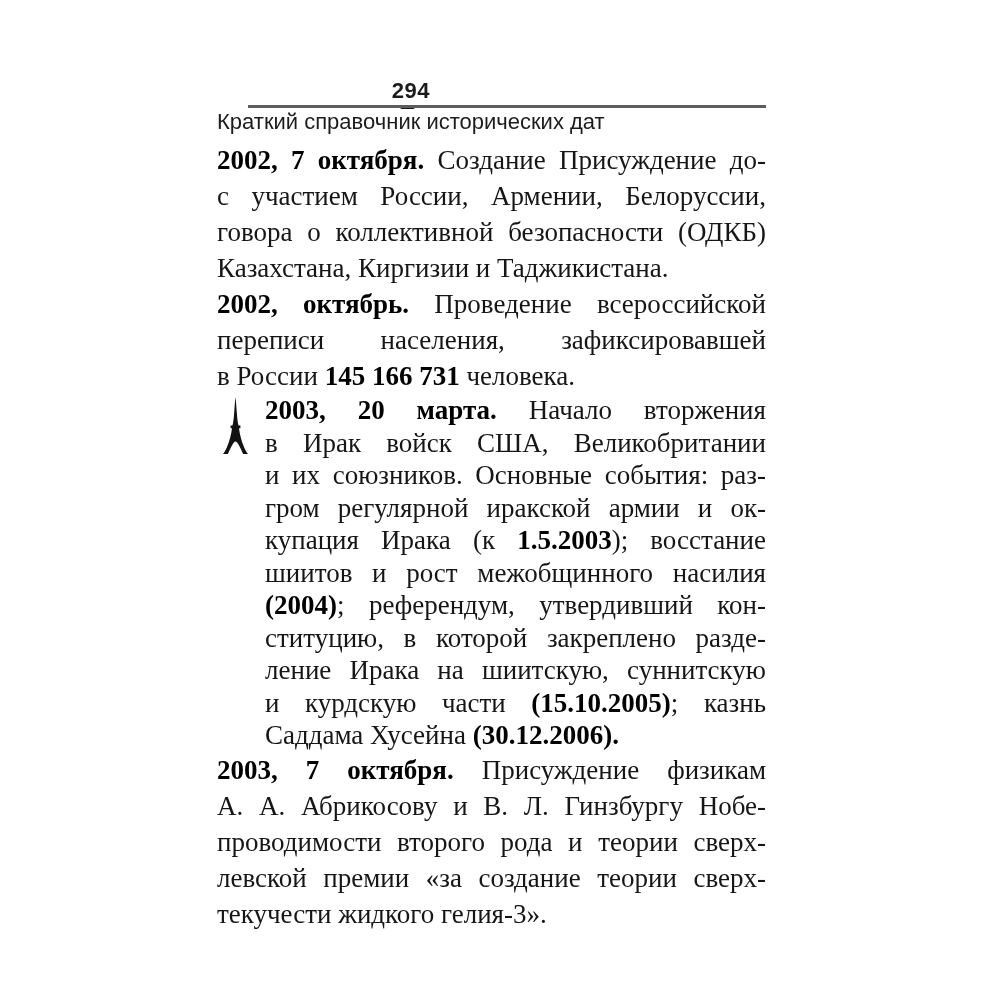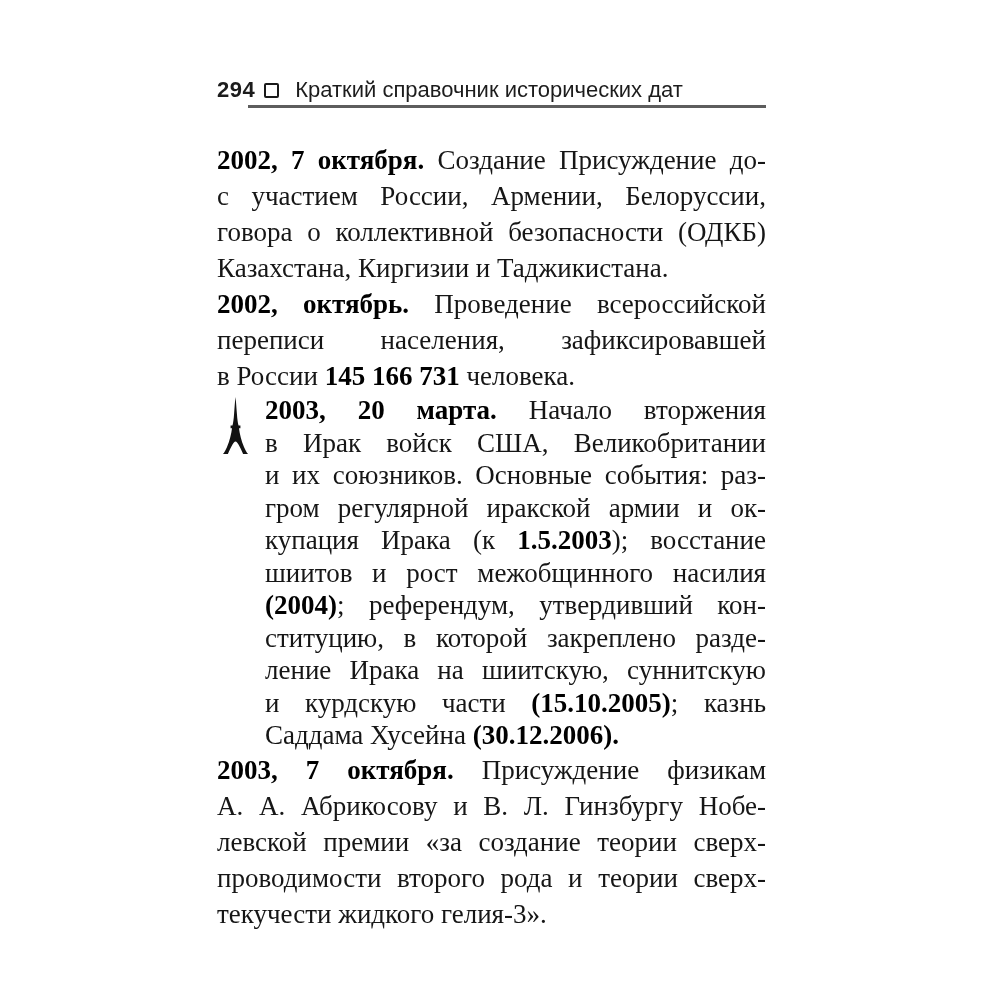--- a/index.html
+++ b/index.html
@@ -17,20 +17,21 @@
     position: absolute;
     left: 217px;
     top: 78px;
     height: 24px;
     display: flex;
     align-items: center;
     font-family: "Liberation Sans", "DejaVu Sans", sans-serif;
     font-size: 22px;
     color: #1c1c1c;
     white-space: nowrap;
+    flex-direction: column;
   }
   .pageno { font-weight: 700; letter-spacing: 0.5px; }
   .sq {
     display: inline-block;
     width: 11px;
     height: 11px;
     border: 2.5px solid #1a1a1a;
     border-radius: 2px;
     margin-left: 9px;
     margin-right: 16px;
@@ -125,19 +126,19 @@
         <div class="line"><span>шиитов и рост межобщинного насилия</span></div>
         <div class="line"><span class="b">(2004)</span><span>; референдум, утвердивший кон-</span></div>
         <div class="line"><span>ституцию, в которой закреплено разде-</span></div>
         <div class="line"><span>ление Ирака на шиитскую, суннитскую</span></div>
         <div class="line"><span>и курдскую части </span><span class="b">(15.10.2005)</span><span>; казнь</span></div>
         <div class="line last"><span>Саддама Хусейна </span><span class="b">(30.12.2006).</span></div>
       </div>
       <div class="entry">
         <div class="line"><span class="b">2003, 7 октября.</span><span> Присуждение физикам</span></div>
         <div class="line"><span>А. А. Абрикосову и В. Л. Гинзбургу Нобе-</span></div>
+        <div class="line"><span>проводимости второго рода и теории сверх-</span></div>
         <div class="line"><span>левской премии «за создание теории сверх-</span></div>
-        <div class="line"><span>проводимости второго рода и теории сверх-</span></div>
         <div class="line last"><span>текучести жидкого гелия-3».</span></div>
       </div>
     </main>
 
 </div>
 
 </body></html>

